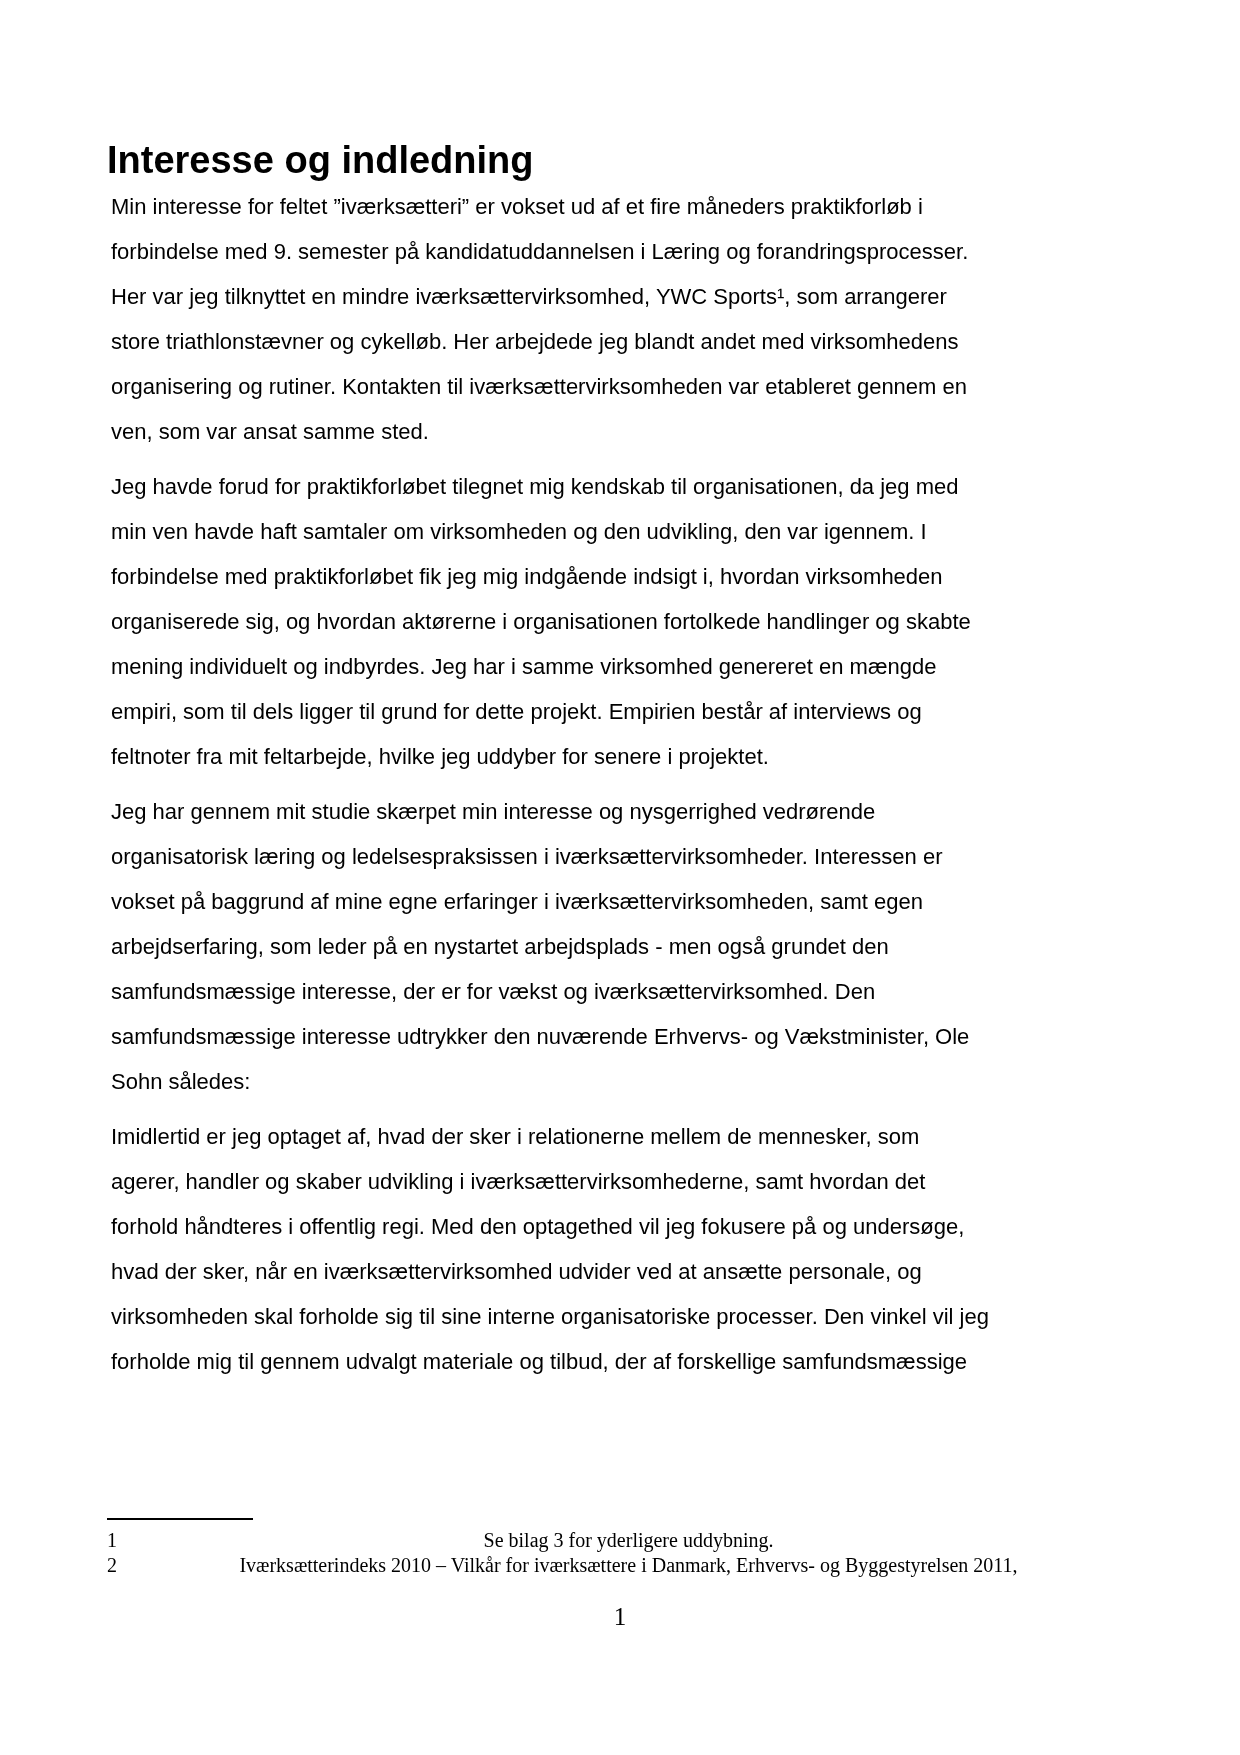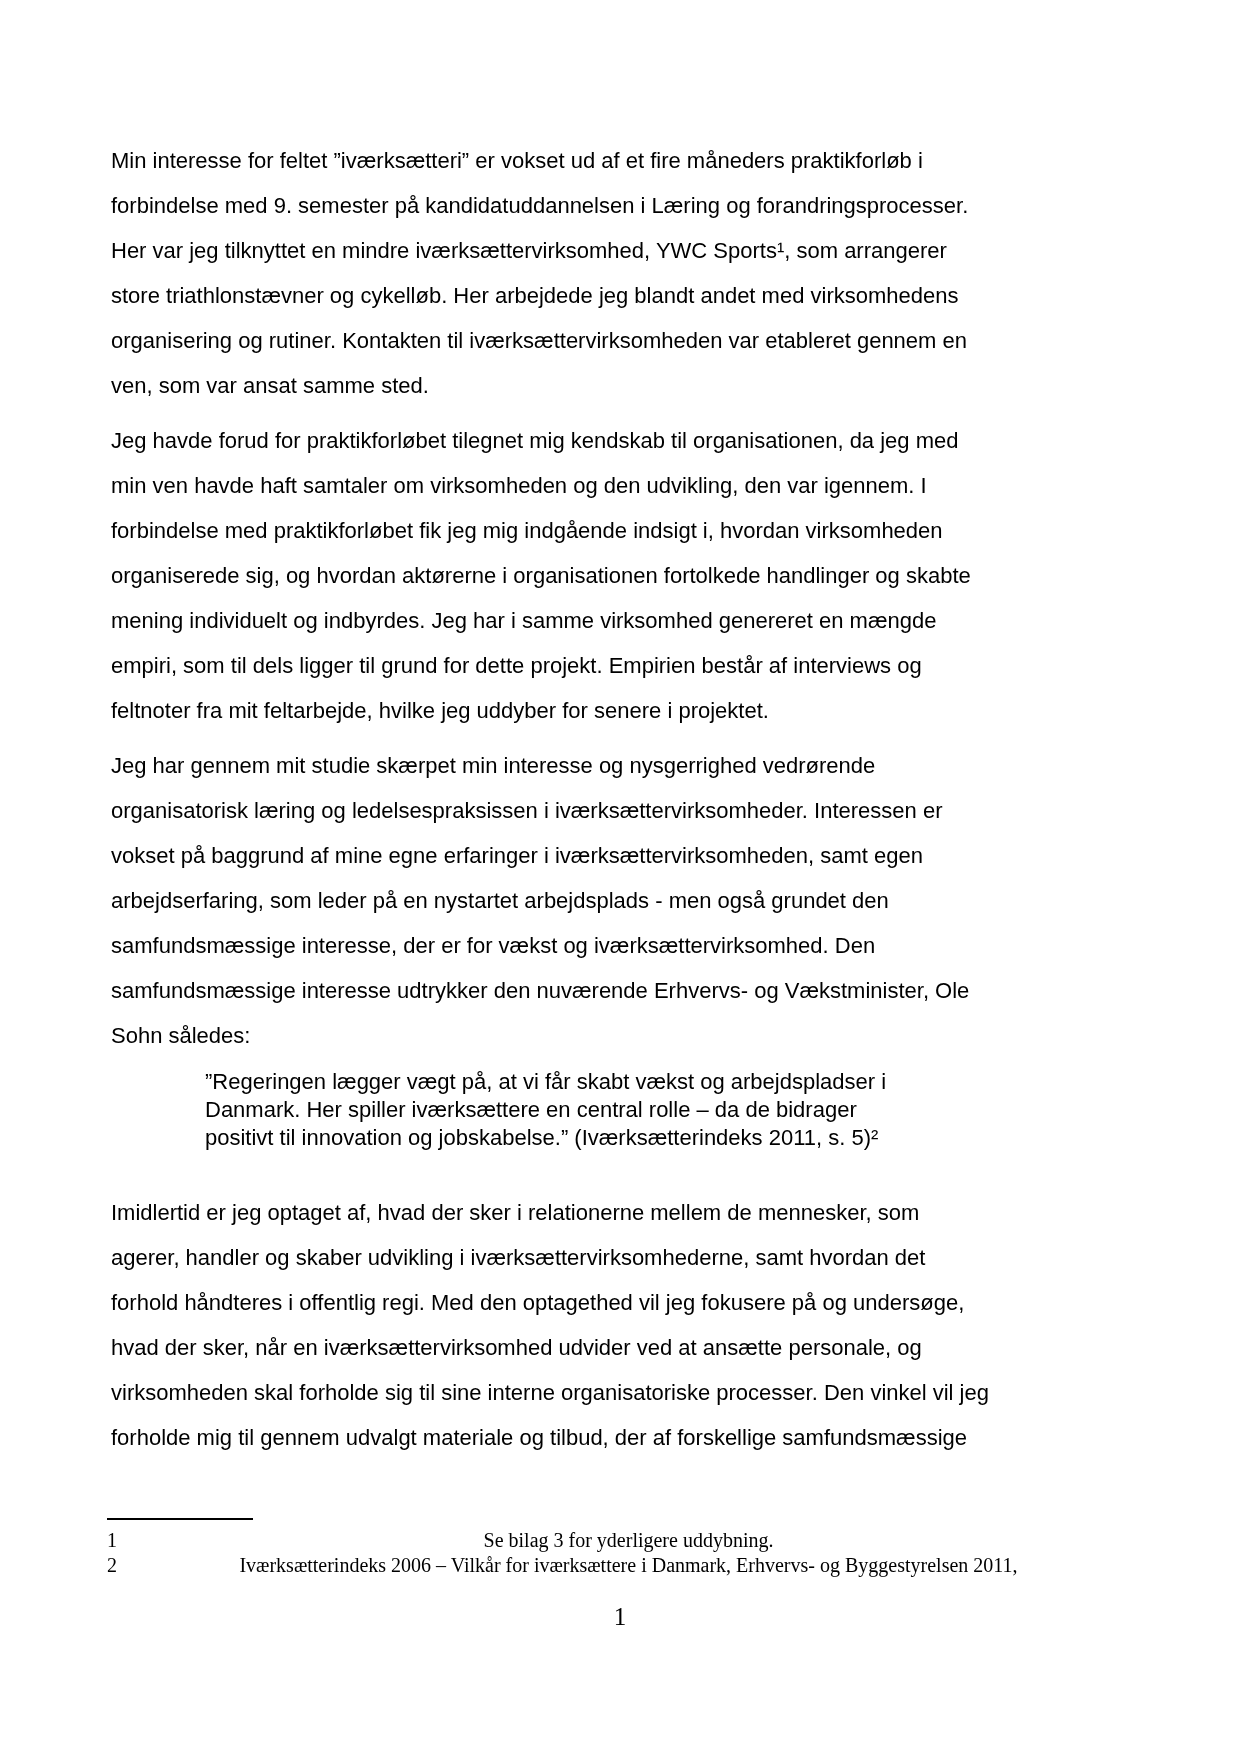--- a/index.html
+++ b/index.html
@@ -66,20 +66,21 @@
     font-family: "Liberation Serif", serif;
     font-size: 25px;
   }
 </style>
 </head>
 <body>
 
 <div class="page">
 
   <div class="content">
+    <h1 class="doc-heading">Interesse og indledning</h1>
 
     <p class="body-para">Min interesse for feltet ”iværksætteri” er vokset ud af et fire måneders praktikforløb i
 forbindelse med 9. semester på kandidatuddannelsen i Læring og forandringsprocesser.
 Her var jeg tilknyttet en mindre iværksættervirksomhed, YWC Sports¹, som arrangerer
 store triathlonstævner og cykelløb. Her arbejdede jeg blandt andet med virksomhedens
 organisering og rutiner. Kontakten til iværksættervirksomheden var etableret gennem en
 ven, som var ansat samme sted.</p>
 
     <p class="body-para">Jeg havde forud for praktikforløbet tilegnet mig kendskab til organisationen, da jeg med
 min ven havde haft samtaler om virksomheden og den udvikling, den var igennem. I
@@ -90,39 +91,36 @@
 feltnoter fra mit feltarbejde, hvilke jeg uddyber for senere i projektet.</p>
 
     <p class="body-para">Jeg har gennem mit studie skærpet min interesse og nysgerrighed vedrørende
 organisatorisk læring og ledelsespraksissen i iværksættervirksomheder. Interessen er
 vokset på baggrund af mine egne erfaringer i iværksættervirksomheden, samt egen
 arbejdserfaring, som leder på en nystartet arbejdsplads - men også grundet den
 samfundsmæssige interesse, der er for vækst og iværksættervirksomhed. Den
 samfundsmæssige interesse udtrykker den nuværende Erhvervs- og Vækstminister, Ole
 Sohn således:</p>
 
-    <blockquote class="quote">”Regeringen lægger vægt på, at vi får skabt vækst og arbejdspladser i
-Danmark. Her spiller iværksættere en central rolle – da de bidrager
-positivt til innovation og jobskabelse.” (Iværksætterindeks 2011, s. 5)²</blockquote>
 
     <p class="body-para">Imidlertid er jeg optaget af, hvad der sker i relationerne mellem de mennesker, som
 agerer, handler og skaber udvikling i iværksættervirksomhederne, samt hvordan det
 forhold håndteres i offentlig regi. Med den optagethed vil jeg fokusere på og undersøge,
 hvad der sker, når en iværksættervirksomhed udvider ved at ansætte personale, og
 virksomheden skal forholde sig til sine interne organisatoriske processer. Den vinkel vil jeg
 forholde mig til gennem udvalgt materiale og tilbud, der af forskellige samfundsmæssige</p>
   </div>
 
   <div class="footnotes">
     <div class="fn-separator"></div>
     <div class="fn-row">
       <span class="fn-num">1</span>
       <span class="fn-text">Se bilag 3 for yderligere uddybning.</span>
     </div>
     <div class="fn-row">
       <span class="fn-num">2</span>
-      <span class="fn-text">Iværksætterindeks 2006 – Vilkår for iværksættere i Danmark, Erhvervs- og Byggestyrelsen 2011,</span>
+      <span class="fn-text">Iværksætterindeks 2010 – Vilkår for iværksættere i Danmark, Erhvervs- og Byggestyrelsen 2011,</span>
     </div>
   </div>
 
   <div class="page-number">1</div>
 
 </div>
 
 </body></html>

